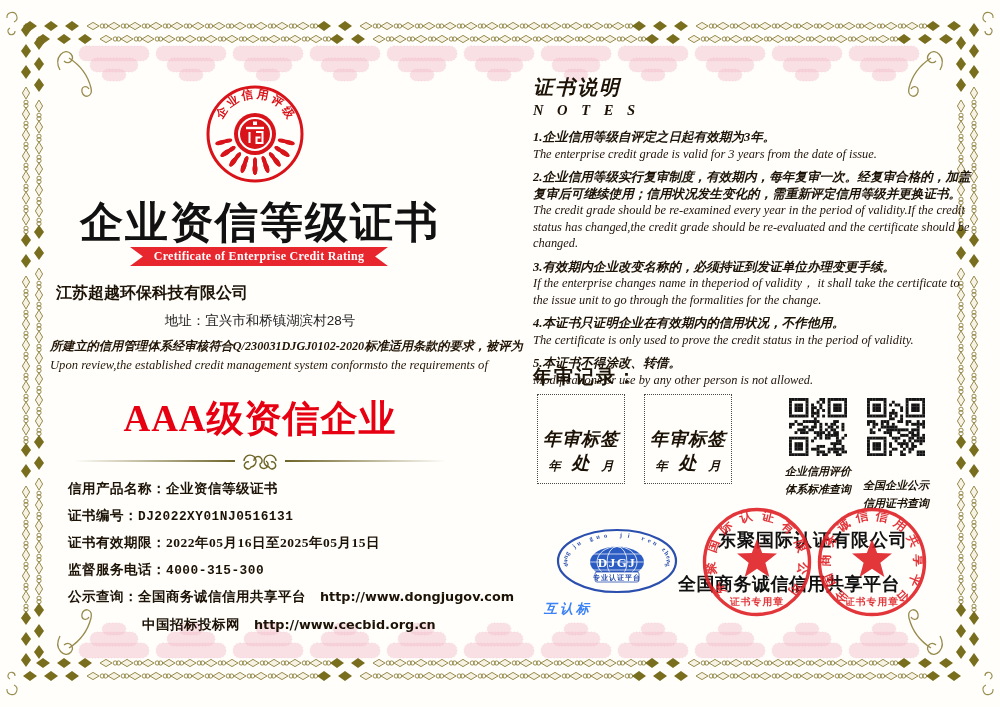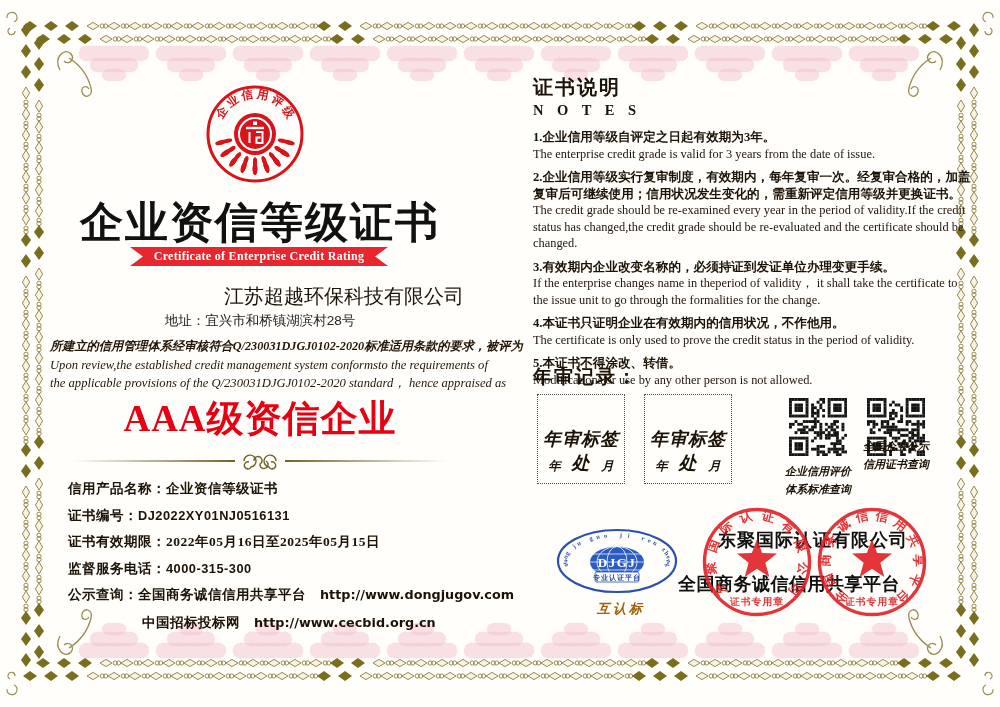--- a/index.html
+++ b/index.html
@@ -9,68 +9,68 @@
   .content{position:absolute;left:0;top:0;width:1000px;height:707px;z-index:2;}
 
   
   .left-col{position:absolute;left:56px;top:0;width:408px;}
   .badge{position:absolute;left:147px;top:82px;width:104px;height:104px;}
   .cert-title{position:absolute;left:0;top:194px;width:408px;text-align:center;
       font-size:43px;font-weight:900;letter-spacing:2px;color:#111;white-space:nowrap;}
   .ribbon{position:absolute;left:74px;top:247px;width:258px;height:19px;background:#e8262d;
       clip-path:polygon(0 0,100% 0,95% 50%,100% 100%,0 100%,5% 50%);
       color:#fff;text-align:center;font-size:12px;font-weight:bold;line-height:19px;letter-spacing:.3px;}
-  .company{position:absolute;left:0;top:283px;width:408px;text-align:right;
-      font-size:20px;font-weight:normal;font-family:"Liberation Sans","DejaVu Sans",sans-serif;}
+  .company{position:absolute;left:0;top:283px;width:408px;text-align:left;
+      font-size:16px;font-weight:bold;font-family:"Liberation Sans","DejaVu Sans",sans-serif;}
   .address{position:absolute;left:0;top:312px;width:408px;text-align:center;
       font-size:13.5px;font-family:"Liberation Sans","DejaVu Sans",sans-serif;color:#222;}
   .para{position:absolute;left:-6px;top:337px;width:420px;text-align:center;color:#231505;}
   .para .cn{font-size:12.2px;font-weight:600;font-style:italic;white-space:nowrap;line-height:19px;}
   .para .en{font-size:12.6px;font-style:italic;white-space:nowrap;line-height:18px;}
   .grade{position:absolute;left:0;top:394px;width:408px;text-align:center;
       font-size:37px;font-weight:900;color:#e60012;letter-spacing:1px;white-space:nowrap;}
   .divider{position:absolute;left:18px;top:448px;width:372px;height:26px;display:flex;align-items:center;justify-content:center;}
   .divider .line{height:2px;flex:1;}
   .divider .l{background:linear-gradient(to right,rgba(110,100,40,0),#6e6428);}
   .divider .r{background:linear-gradient(to left,rgba(110,100,40,0),#6e6428);}
   .fields{position:absolute;left:12px;top:480px;width:400px;}
   .frow{font-size:13.5px;font-weight:bold;margin-bottom:8.5px;white-space:nowrap;line-height:18px;}
   .frow .lab{letter-spacing:.5px;}
   .frow .val{letter-spacing:.5px;}
-  .frow .latin{font-family:Liberation Sans, sans-serif;font-size:12.8px;}
+  .frow .latin{font-family:Liberation Mono, monospace;font-size:12.8px;}
   .frow.indent{margin-left:74px;margin-top:10px;}
   .frow .url{margin-left:14px;font-family:"DejaVu Sans","Liberation Sans",sans-serif;font-size:12.8px;}
 
   
   .right-col{position:absolute;left:533px;top:0;width:438px;}
-  .notes{position:absolute;left:0;top:74px;width:438px;}
+  .notes{position:absolute;left:0;top:74px;width:438px;font-style:italic;}
   .notes h1{margin:0;font-size:20px;font-weight:900;letter-spacing:2px;}
   .notes h2{margin:1px 0 10px 0;font-size:14.5px;font-weight:900;letter-spacing:5px;}
   .nitem{margin-bottom:7px;}
   .nitem .cn{font-size:12.6px;font-weight:bold;line-height:16.5px;}
   .nitem .en{font-size:12.4px;line-height:16.5px;color:#20130a;}
   .annual-head{position:absolute;left:0;top:364px;font-size:19px;font-weight:900;letter-spacing:2px;}
   .stamp-box{position:absolute;top:394px;width:86px;height:88px;border:1.6px dotted #4a4a4a;}
   .stamp-box .lbl{position:absolute;left:0;top:32px;width:100%;text-align:center;
       font-size:18px;font-weight:600;font-style:italic;letter-spacing:1px;}
   .stamp-box .ym{position:absolute;left:12%;bottom:8px;width:76%;display:flex;justify-content:space-between;
       font-size:12.5px;font-weight:600;font-style:italic;}
   .box1{left:4px;} .box2{left:111px;}
   .qr{position:absolute;top:398px;width:58px;height:58px;}
   .qr1{left:256px;} .qr2{left:334px;}
   .qrcap{position:absolute;width:76px;text-align:center;font-size:11px;font-weight:600;font-style:italic;line-height:18px;}
-  .cap1{left:247px;top:462px;} .cap2{left:325px;top:437px;}
+  .cap1{left:247px;top:462px;} .cap2{left:325px;top:476px;}
 
   .seal-zone{position:absolute;left:0;top:500px;width:438px;height:180px;}
   .issuer{position:absolute;width:300px;text-align:center;font-weight:900;color:#101010;white-space:nowrap;z-index:3;}
   .issuer1{left:130px;top:28px;font-size:18px;letter-spacing:1px;}
   .issuer2{left:106px;top:72px;font-size:18px;letter-spacing:.5px;}
   .blue-seal{position:absolute;left:22px;top:28px;width:124px;height:66px;z-index:3;}
-  .mutual{position:absolute;left:26px;top:100px;width:124px;text-align:center;
-      font-size:13px;font-weight:700;font-style:italic;letter-spacing:3px;color:#a16207;z-index:3;}
+  .mutual{position:absolute;left:11px;top:100px;width:124px;
+      font-size:13px;font-weight:700;font-style:italic;letter-spacing:3px;color:#3b82f6;z-index:3;}
   .red-seal{position:absolute;width:116px;height:116px;z-index:4;opacity:.9;}
   .rs1{left:166px;top:4px;} .rs2{left:281px;top:4px;}
 </style>
 </head>
 <body>
 
 <div class="page">
   <svg id="deco" width="1000" height="707">
       <polygon points="23,26 30,31 37,26 30,21" fill="#796d1e"></polygon>
       <polygon points="44,26 51,31 58,26 51,21" fill="#796d1e"></polygon>
@@ -937,21 +937,20 @@
           <path d="M-9 -6 H9" stroke="#fff" stroke-width="2.4" fill="none"></path>
           <path d="M-5.5 -2 V9 M1 -2 H7.5 V9 H1.5 V3.5 H5.5" stroke="#fff" stroke-width="2" fill="none"></path>
         </svg>
       <div class="cert-title">企业资信等级证书</div>
       <div class="ribbon">Cretificate of Enterprise Credit Rating</div>
       <div class="company">江苏超越环保科技有限公司</div>
       <div class="address">地址：宜兴市和桥镇湖滨村28号</div>
       <div class="para">
         <div class="cn">所建立的信用管理体系经审核符合Q/230031DJGJ0102-2020标准适用条款的要求，被评为</div>
         <div class="en">Upon review,the established credit management system conformsto the requirements of</div>
-        <div class="en">the applicable provisions of the Q/230031DJGJ0102-2020 standard， hence appraised as</div>
       </div>
       <div class="grade">AAA级资信企业</div>
       <div class="divider">
         <div class="line l"></div>
         <svg id="flourish" width="50" height="26" viewBox="0 0 50 26">
             <path d="M9 13 a6 6 0 1 1 7 6 a3.5 3.5 0 1 1 -2 -5" fill="none" stroke="#6e6428" stroke-width="1.4"></path>
             <path d="M41 13 a6 6 0 1 0 -7 6 a3.5 3.5 0 1 0 2 -5" fill="none" stroke="#6e6428" stroke-width="1.4"></path>
             <path d="M19 13 a4 4 0 1 1 6 3 a4 4 0 1 0 6 -3" fill="none" stroke="#6e6428" stroke-width="1.4"></path>
           </svg>
         <div class="line r"></div>

